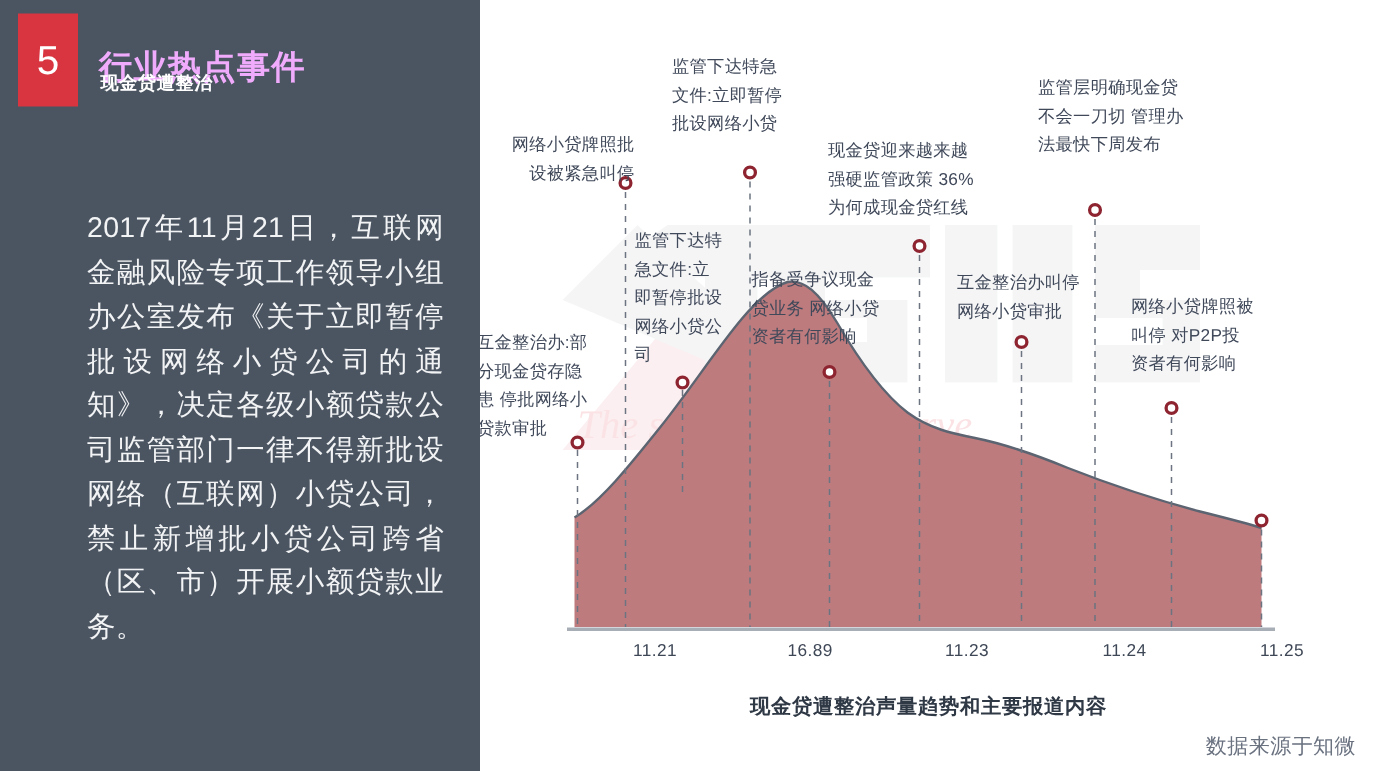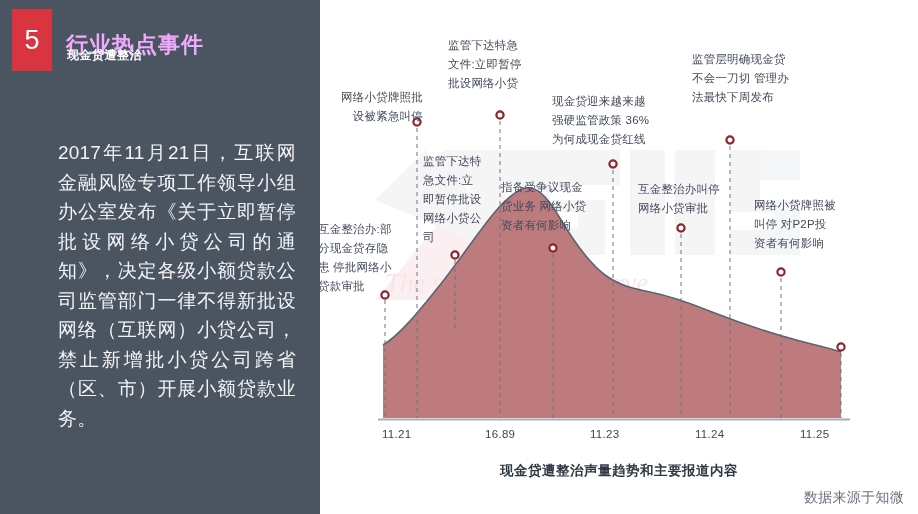--- a/index.html
+++ b/index.html
@@ -49,20 +49,21 @@
 
   .anno{
     position:absolute;
     color:#40495a;font-size:11.5px;line-height:19px;
     letter-spacing:0.2px;white-space:pre-line;
   }
 
   .axis-label{
     position:absolute;color:#3e4756;font-size:11.5px;
     letter-spacing:0.3px;
+    margin-left:40px;
   }
   .chart-title{
     position:absolute;left:0;top:462px;width:598px;text-align:center;
     color:#2f3845;font-size:13.5px;font-weight:bold;letter-spacing:0.5px;
   }
   .source{
     position:absolute;right:14px;top:489px;
     color:#6a7280;font-size:14px;letter-spacing:0.3px;
   }
 </style>

